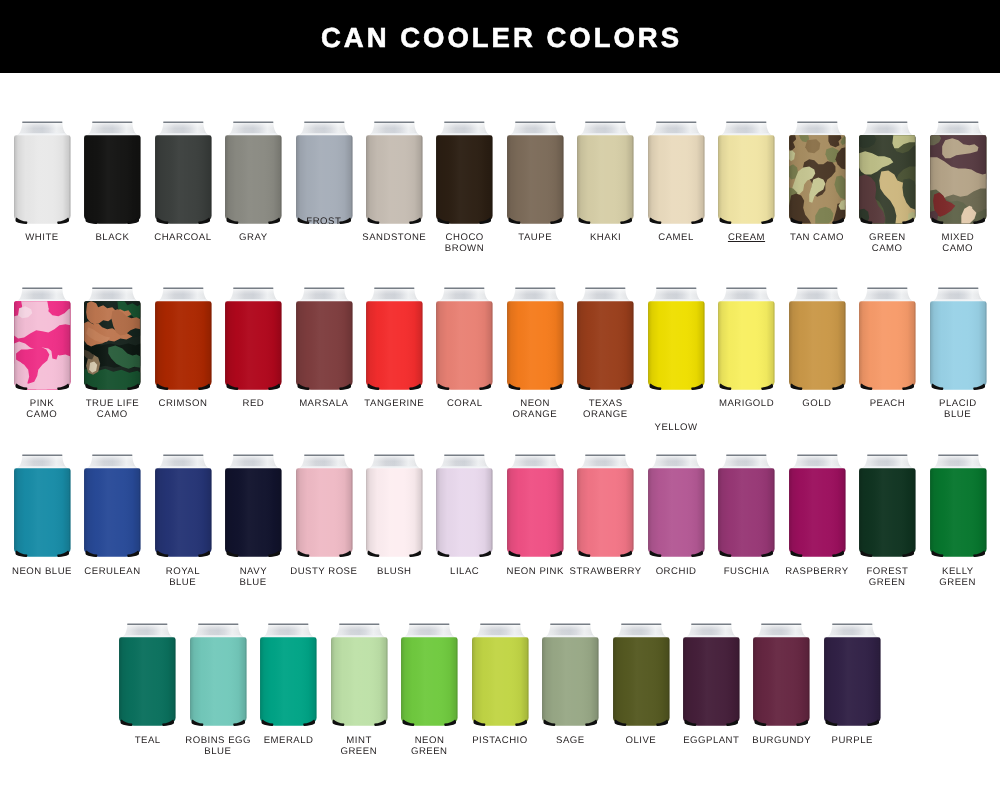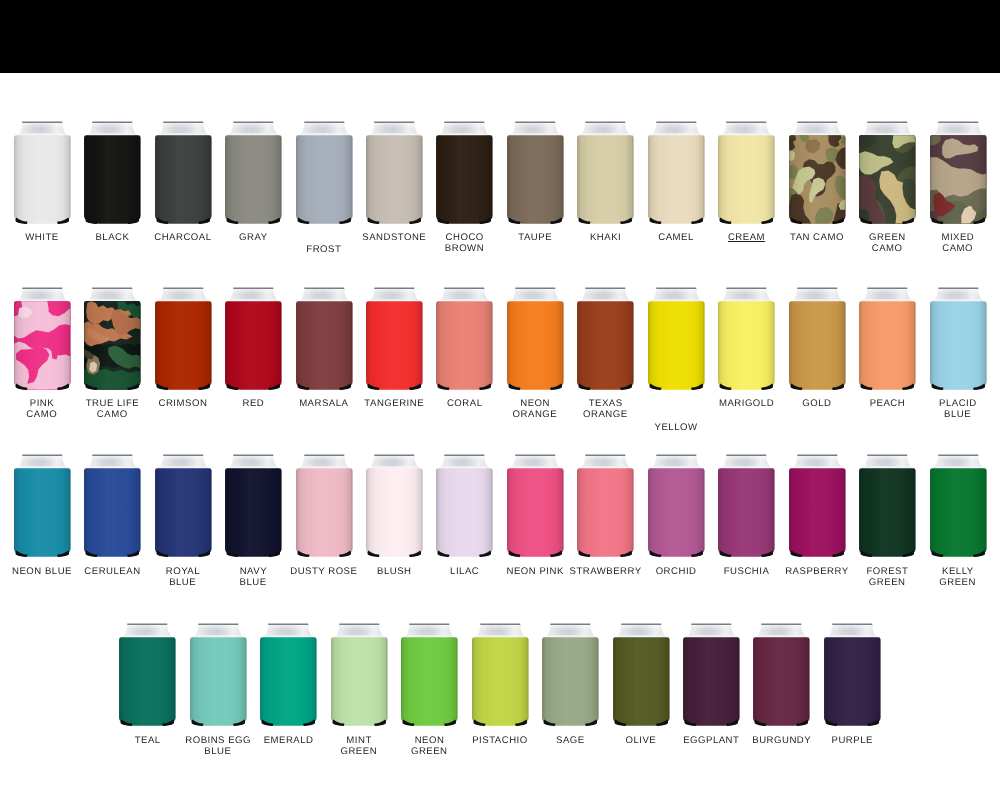--- a/index.html
+++ b/index.html
@@ -36,20 +36,21 @@
     <stop offset="0.20" stop-color="#fff" stop-opacity="0.30"></stop>
     <stop offset="0.45" stop-color="#fff" stop-opacity="0.0"></stop>
     <stop offset="0.80" stop-color="#fff" stop-opacity="0.05"></stop>
     <stop offset="1" stop-color="#fff" stop-opacity="0.5"></stop>
   </linearGradient>
 </defs>
   </svg>
 
 <div id="page">
   <div id="titlebar"></div>
+  <div id="title">CAN COOLER COLORS</div>
   <div id="grid">
       <div class="row" style="top: 120.5px;">
         <div class="cell" style="left: 6.765px;">
           <svg class="canwrap" viewBox="0 0 70 106" width="70.6" height="106.9">
   <defs>
     <linearGradient id="bdg0_0" x1="0" y1="0" x2="1" y2="0">
       <stop offset="0" stop-color="#000" stop-opacity="0.26"></stop>
       <stop offset="0.022" stop-color="#000" stop-opacity="0.155"></stop>
       <stop offset="0.07" stop-color="#000" stop-opacity="0.075"></stop>
       <stop offset="0.20" stop-color="#000" stop-opacity="0.018"></stop>
@@ -221,21 +222,21 @@
               </clipPath>
     <path d="M7 16.5 Q 7 14.1 9.4 14.1 L 60.6 14.1 Q 63 14.1 63 16.5 L 63 93.6 C 63 98 58 101.8 47.8 101.8 L 22.2 101.8 C 12 101.8 7 98 7 93.6 Z" fill="#a6aeb9"></path>
 
     <path d="M7 16.5 Q 7 14.1 9.4 14.1 L 60.6 14.1 Q 63 14.1 63 16.5 L 63 93.6 C 63 98 58 101.8 47.8 101.8 L 22.2 101.8 C 12 101.8 7 98 7 93.6 Z" fill="url(#bdg0_4)"></path>
   </g>
   <g>
     <path d="M9.4 95.6 C 8.2 96.9 8.15 98.9 9.0 100.0 C 11.7 101.4 15.6 102.3 19.4 102.2 C 20.3 101.6 20.4 100.4 19.8 99.7 C 15.6 99.3 11.7 97.9 9.4 95.6 Z" fill="#0f0f0f"></path>
     <path d="M60.6 95.6 C 61.8 96.9 61.85 98.9 61.0 100.0 C 58.3 101.4 54.4 102.3 50.6 102.2 C 49.7 101.6 49.6 100.4 50.2 99.7 C 54.4 99.3 58.3 97.9 60.6 95.6 Z" fill="#0f0f0f"></path>
   </g>
   </svg>
-          <div class="label" style="top: 124px;">FROST</div>
+          <div class="label" style="top: 96px;">FROST</div>
         </div>
         <div class="cell" style="left: 359.015px;">
           <svg class="canwrap" viewBox="0 0 70 106" width="70.6" height="106.9">
   <defs>
     <linearGradient id="bdg0_5" x1="0" y1="0" x2="1" y2="0">
       <stop offset="0" stop-color="#000" stop-opacity="0.26"></stop>
       <stop offset="0.022" stop-color="#000" stop-opacity="0.155"></stop>
       <stop offset="0.07" stop-color="#000" stop-opacity="0.075"></stop>
       <stop offset="0.20" stop-color="#000" stop-opacity="0.018"></stop>
       <stop offset="0.42" stop-color="#fff" stop-opacity="0.035"></stop>

